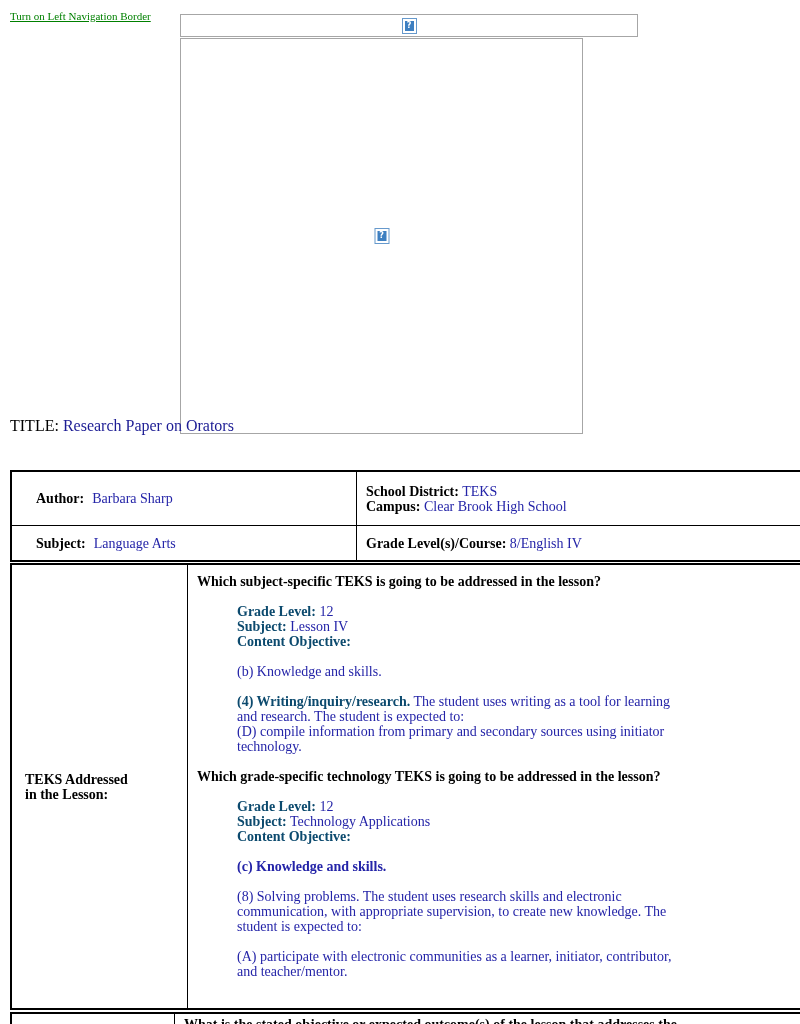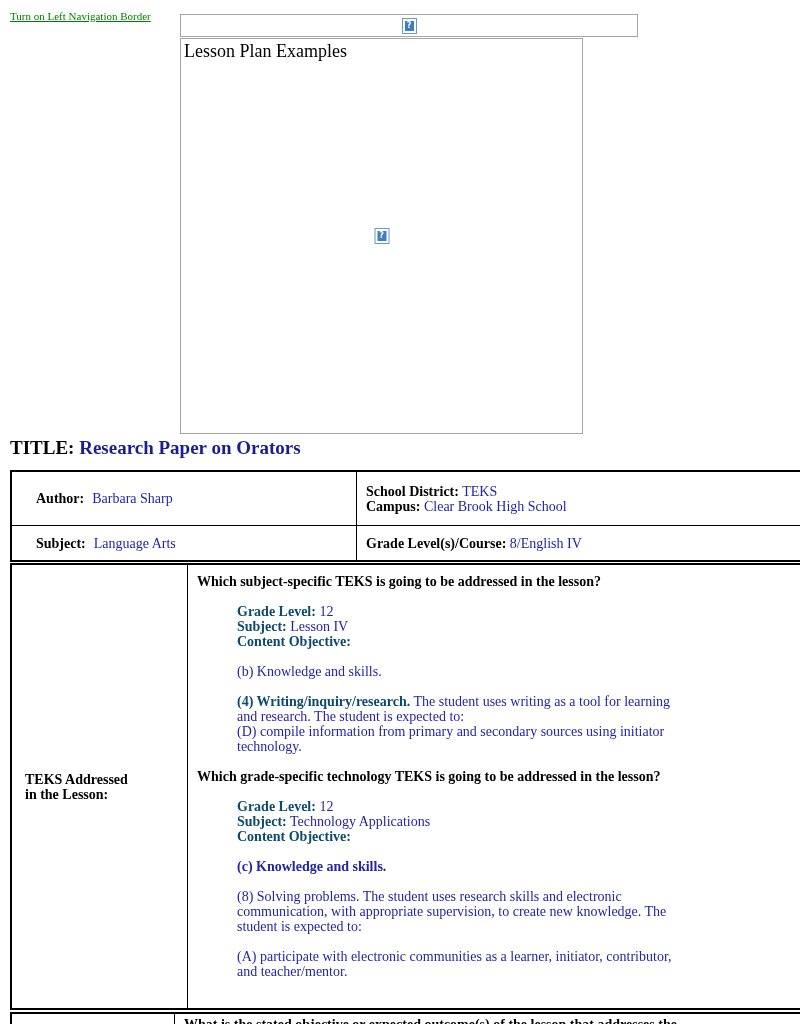--- a/index.html
+++ b/index.html
@@ -32,22 +32,22 @@
   }
   .bimg .glyph {
     width:9px; height:10px; background:#3d7fc1; color:#fff;
     font:bold 8px/10px "DejaVu Sans",sans-serif; text-align:center;
   }
   .bimg.center-abs {
     position:absolute; left:50%; top:50%; transform:translate(-50%,-50%);
   }
   
   .page-title {
-    position:absolute; left:10px; top:437px;
-    font-size:19px; font-weight:bold; white-space:nowrap;
+    position:absolute; left:10px; top:417px;
+    font-size:16px; font-weight:normal; white-space:nowrap;
   }
   .page-title .t-value { color:#1c1c94; }
   
   table {
     position:absolute; left:10px; width:940px;
     border-collapse:collapse; table-layout:fixed;
     border:2px solid #000; font-size:14px; line-height:15px;
   }
   td { border:1px solid #000; padding:0; }
   .tblA { top:470px; }
@@ -76,21 +76,20 @@
 
 <a class="nav-link">Turn on Left Navigation Border</a>
 
 <div class="banner-box">
   <span class="bimg">
     <span class="glyph">?</span>
   </span>
 </div>
 
 <div class="lesson-box">
-  <div class="lesson-heading">Lesson Plan Examples</div>
   <span class="bimg center-abs">
     <span class="glyph">?</span>
   </span>
 </div>
 
 <div class="page-title">
   <span class="t-label">TITLE:</span>
   <span class="t-value">Research Paper on Orators</span>
 </div>
 

